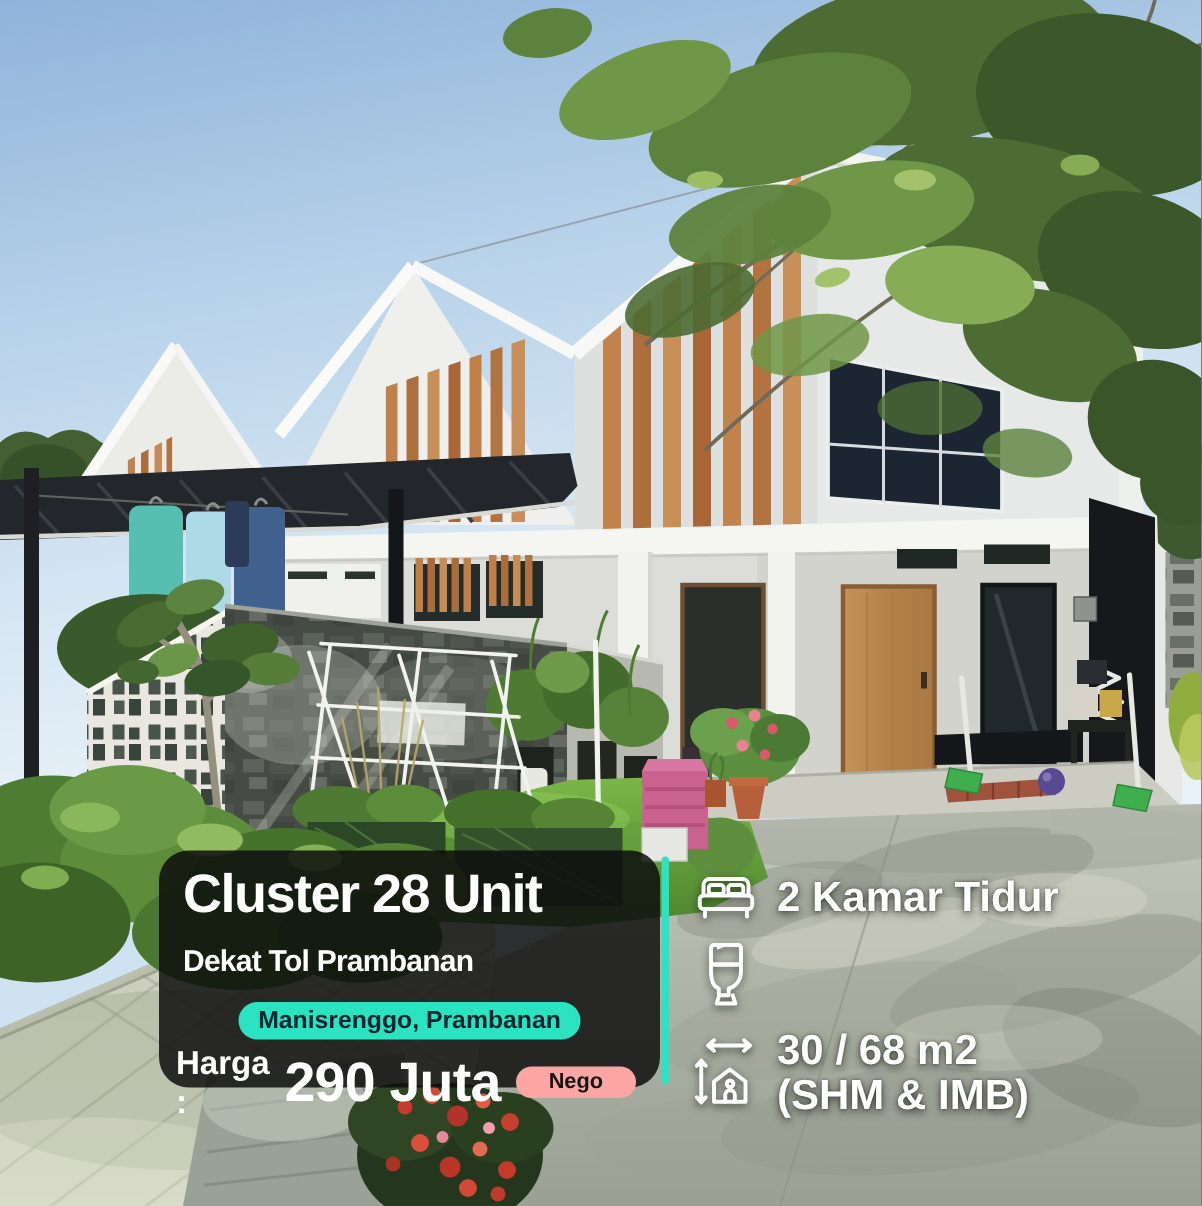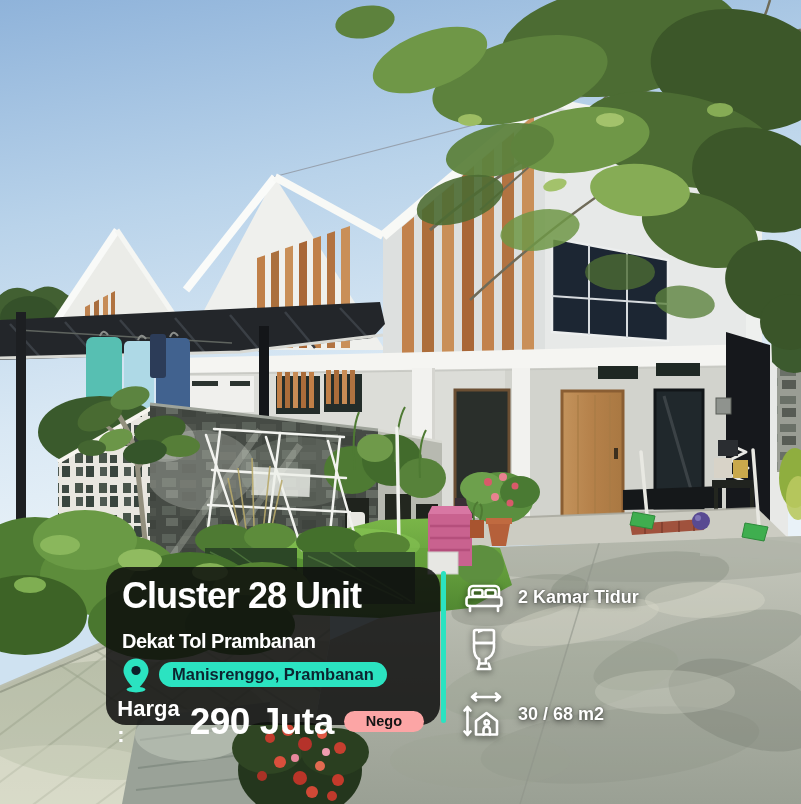--- a/index.html
+++ b/index.html
@@ -10,21 +10,21 @@
   .stage svg.photo{position:absolute;left:0;top:0;width:801px;height:804px;display:block;}
 
   
   .panel{
     position:absolute;left:106px;top:567px;width:334px;height:158px;
     box-sizing:border-box;padding:11px 16px 10px;
     background:rgba(12,12,12,.84);border-radius:20px;color:#fff;
   }
   .title{font-size:36px;font-weight:800;letter-spacing:-1px;line-height:1.02;white-space:nowrap;}
   .subtitle{font-size:20px;font-weight:800;letter-spacing:-.5px;line-height:1.05;margin-top:16px;white-space:nowrap;}
-  .loc-row{display:flex;align-items:center;gap:9px;margin-top:7px;height:32px;}
+  .loc-row{display:flex;align-items:center;gap:9px;margin-top:7px;height:32px;flex-direction:column;}
   .loc-badge{
     background:#2BE3C1;color:#0C2430;font-weight:700;font-size:16.5px;
     padding:4px 13px 5px;border-radius:999px;white-space:nowrap;line-height:1;
   }
   .price-row{display:flex;align-items:center;gap:10px;margin-top:5px;justify-content:flex-end;}
   .price-label{font-size:22px;font-weight:600;}
   .price-value{font-size:37px;font-weight:800;letter-spacing:-.5px;white-space:nowrap;}
   .nego{
     background:#fca5a5;color:#151515;font-size:14.5px;font-weight:800;
     padding:3px 22px 4px;border-radius:999px;line-height:1;
@@ -32,21 +32,21 @@
 
   
   .divider{position:absolute;left:441px;top:571px;width:5px;height:152px;background:#2BE3C1;border-radius:3px;}
 
   
   .features{position:absolute;left:461px;top:577px;width:330px;display:flex;flex-direction:column;}
   .feat{display:flex;align-items:center;gap:11px;}
   .feat .ficon{width:46px;display:flex;justify-content:center;align-items:center;
     filter:drop-shadow(0 2px 3px rgba(0,0,0,.55));}
   .feat-label{
-    font-size:18px;font-weight:700;color:#fff;line-height:1.06;
+    font-size:28px;font-weight:700;color:#fff;line-height:1.06;
     text-shadow:0 2px 6px rgba(0,0,0,.6),0 0 2px rgba(0,0,0,.45);
   }
   .feat.f1{height:42px;}
   .feat.f2{height:50px;margin-top:6px;}
   .feat.f3{height:52px;margin-top:14px;}
   .icon-stroke{stroke:#fff;stroke-width:2.6;fill:none;stroke-linecap:round;stroke-linejoin:round;}
 </style>
 </head>
 <body>
 
@@ -490,17 +490,18 @@
         <svg width="42" height="46" viewBox="0 0 42 46">
           <path class="icon-stroke" d="M9 5 H37 M13 1.5 L9 5 l4 3.5 M33 1.5 L37 5 l-4 3.5"></path>
           <path class="icon-stroke" d="M4.5 15 V43 M1.5 18.5 L4.5 15 L7.5 18.5 M1.5 39.5 L4.5 43 L7.5 39.5"></path>
           <path class="icon-stroke" d="M13 29 l10.5 -8 L34 29 v13.5 H13 z"></path>
           <circle class="icon-stroke" cx="23.7" cy="30.5" r="2.2"></circle>
           <path class="icon-stroke" d="M20.5 42.5 v-4.5 a3.2 3.2 0 0 1 6.4 0 v4.5"></path>
         </svg>
       </span>
       <span class="feat-label">
         <span style="display:block;">30 / 68 m2</span>
+        <span style="display:block;">(SHM &amp; IMB)</span>
       </span>
     </div>
   </div>
 
 </div>
 
 </body></html>

